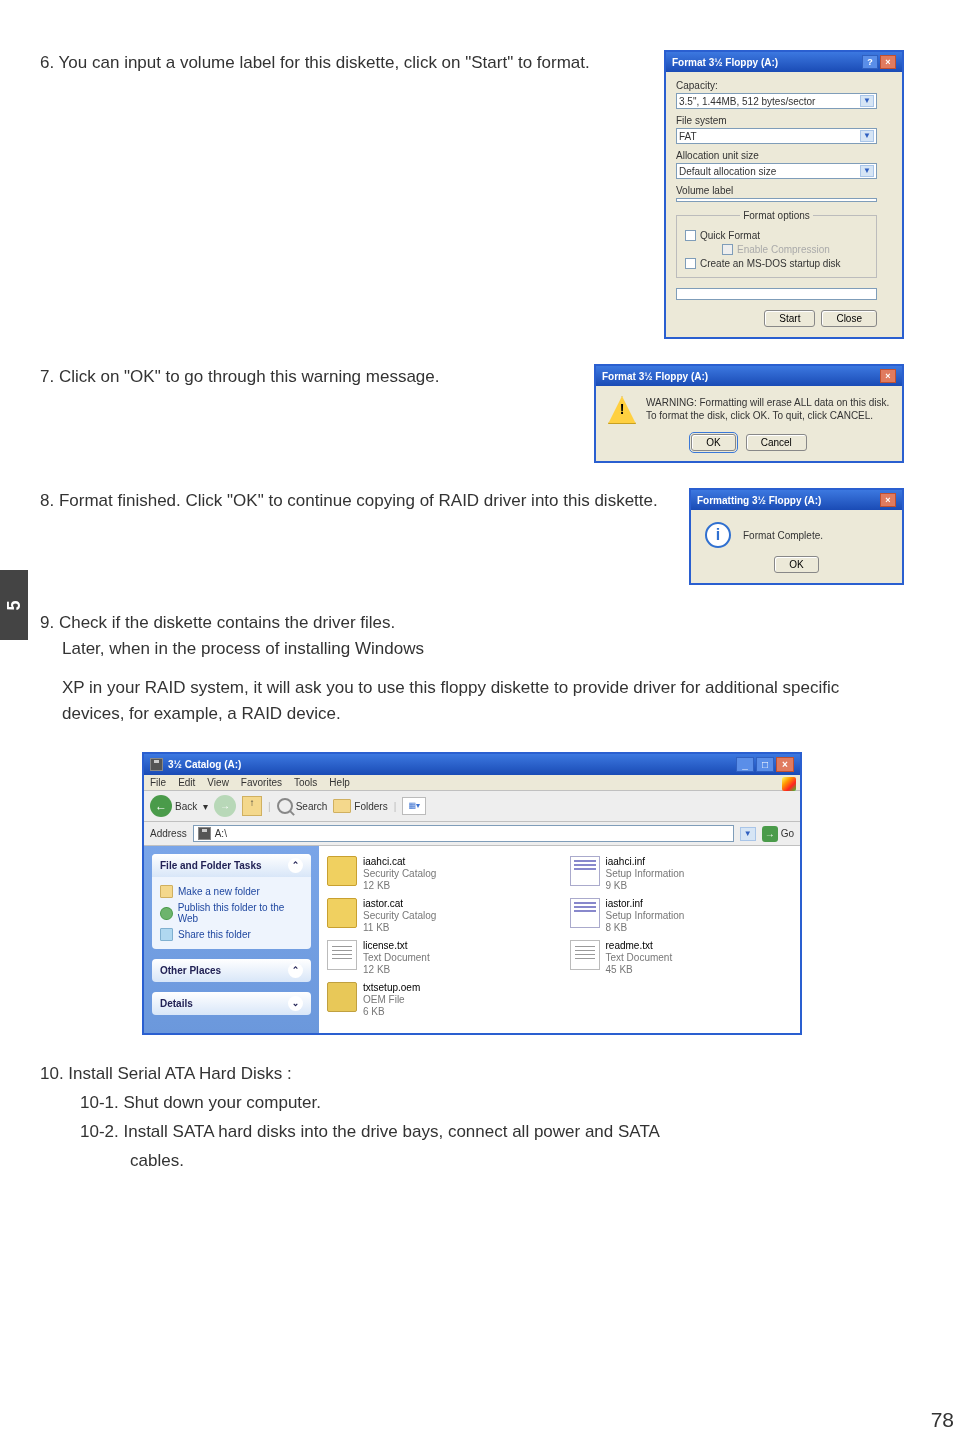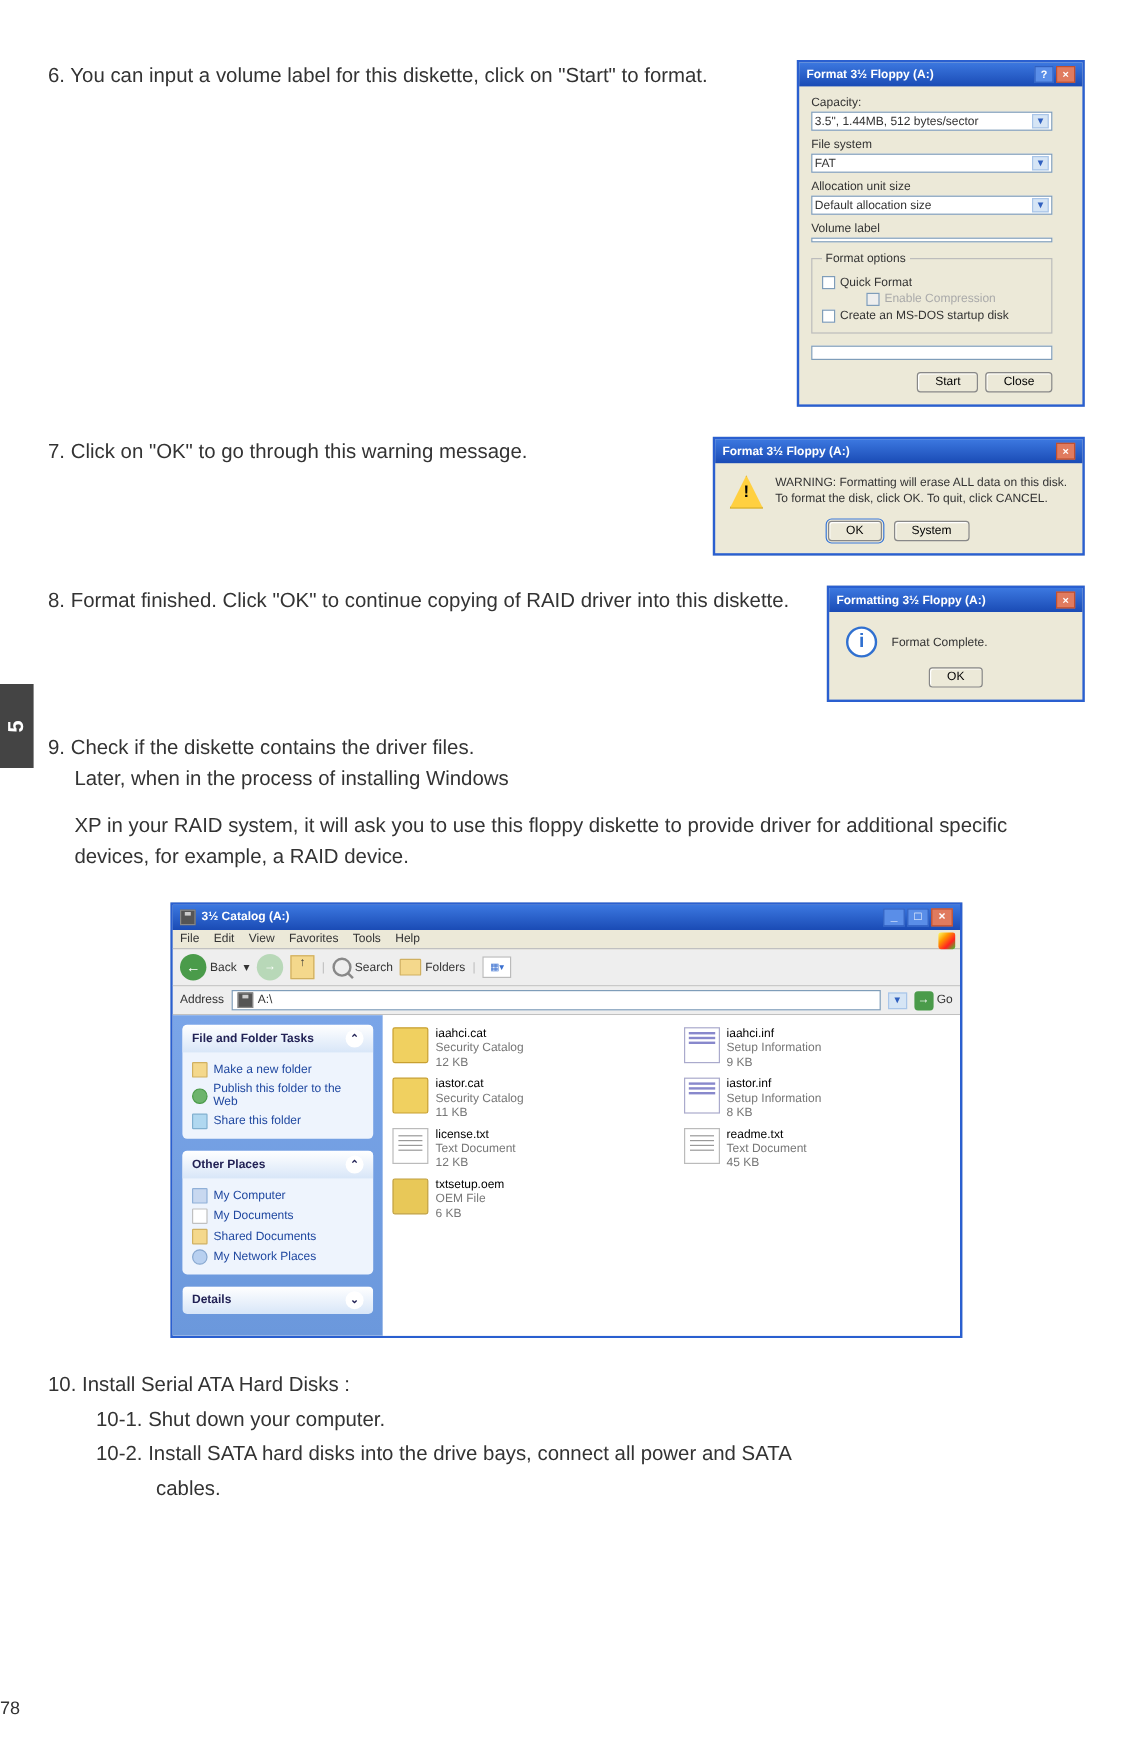--- a/index.html
+++ b/index.html
@@ -110,20 +110,21 @@
       border: 1px solid #a9c5e8;
       color: #3060c0;
       font-size: 8px;
       text-align: center;
       line-height: 10px;
     }
     .format-body fieldset {
       border: 1px solid #bcbcbc;
       margin-top: 8px;
       padding: 6px 8px 8px 8px;
+      text-align: center;
     }
     .format-body fieldset legend { font-size: 10px; color: #333; padding: 0 3px; }
     .chk-row {
       font-size: 10px;
       display: flex;
       align-items: center;
       gap: 4px;
       margin-top: 3px;
     }
     .chk {
@@ -549,22 +550,22 @@
     
     .step-10 { font-size: 17px; line-height: 1.7; margin-top: 10px; }
     .step-10 .sub { padding-left: 40px; display: block; }
     .step-10 .sub2 { padding-left: 90px; display: block; }
 
     .page-no {
       position: absolute;
       bottom: 20px;
       left: 0;
       width: 100%;
-      text-align: left;
-      font-size: 15px;
+      text-align: right;
+      font-size: 21px;
     }
   </style>
 </head>
 <body>
 
 <div class="chapter-tab">
   <span>5</span>
 </div>
 
 <div class="step">
@@ -632,21 +633,21 @@
     </div>
     <div class="warn-body">
       <div class="warn-icon"></div>
       <div class="warn-text">
         <div>WARNING: Formatting will erase ALL data on this disk.</div>
         <div>To format the disk, click OK. To quit, click CANCEL.</div>
       </div>
     </div>
     <div class="warn-buttons">
       <button class="xp-btn def">OK</button>
-      <button class="xp-btn">System</button>
+      <button class="xp-btn">Cancel</button>
     </div>
   </div>
 </div>
 
 <div class="step">
   <div class="step-text">8. Format finished. Click "OK" to continue copying of RAID driver into this diskette.</div>
   <div class="info-dialog">
     <div class="dlg-title">
       <span>Formatting 3½ Floppy (A:)</span>
       <div class="btns">
@@ -743,38 +744,20 @@
             <span class="sb-ico share"></span>
             <span>Share this folder</span>
           </div>
         </div>
       </div>
       <div class="sb-panel">
         <div class="sb-header">
           <span>Other Places</span>
           <div class="sb-chev">⌃</div>
         </div>
-        <div class="sb-items">
-          <div class="sb-item">
-            <span class="sb-ico monitor"></span>
-            <span>My Computer</span>
-          </div>
-          <div class="sb-item">
-            <span class="sb-ico doc"></span>
-            <span>My Documents</span>
-          </div>
-          <div class="sb-item">
-            <span class="sb-ico"></span>
-            <span>Shared Documents</span>
-          </div>
-          <div class="sb-item">
-            <span class="sb-ico net"></span>
-            <span>My Network Places</span>
-          </div>
-        </div>
       </div>
       <div class="sb-panel">
         <div class="sb-header">
           <span>Details</span>
           <div class="sb-chev">⌄</div>
         </div>
       </div>
     </div>
     <div class="file-area" id="file-area">
         <div class="file-item">

